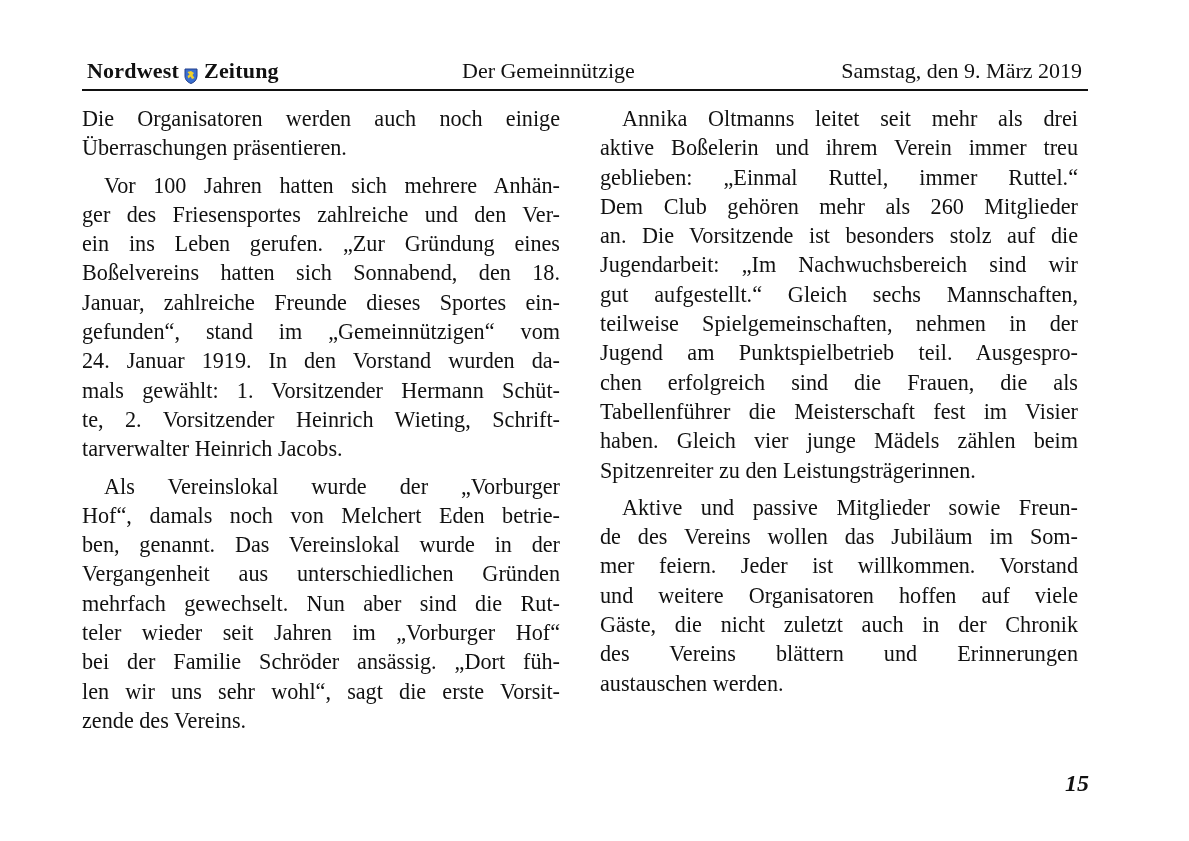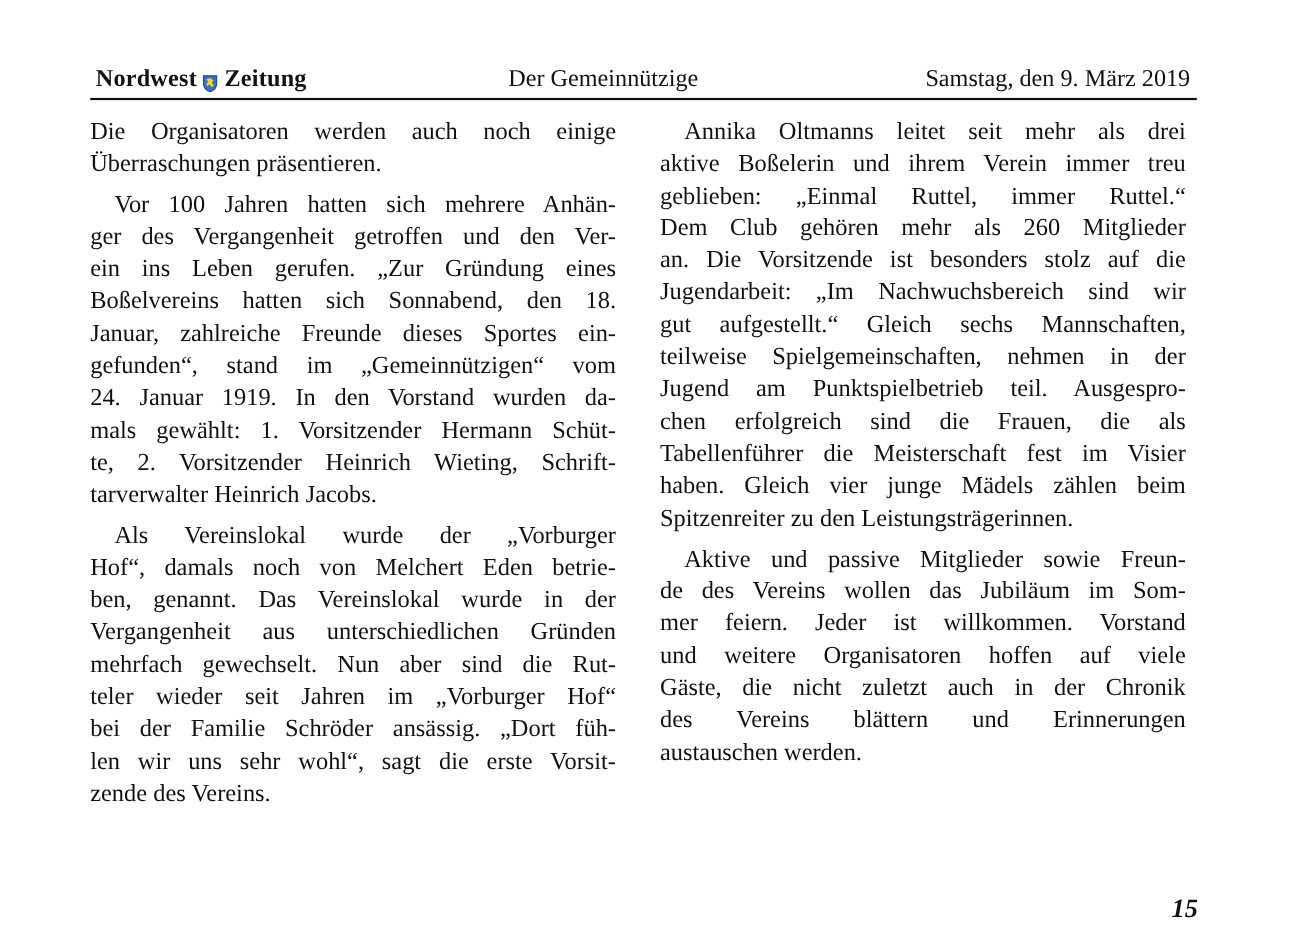--- a/index.html
+++ b/index.html
@@ -9,21 +9,21 @@
   .crest { display:inline-block; width:14px; height:16px; margin:0 6px 0 5px; position:relative; top:1px; }
   .section { position:absolute; left:380px; top:0; font-size:22px; }
   .date { position:absolute; right:6px; top:0; font-size:22px; }
   .rule { position:absolute; left:82px; top:89px; width:1006px; height:2px; background:#111; }
   .col { position:absolute; top:104px; font-size:22.2px; line-height:29.3px; }
   .col.left { left:82px; width:478px; }
   .col.right { left:600px; width:478px; }
   .col p { margin:0 0 8px 0; text-align:justify; text-align-last:left; }
   .line { display:block; text-align:justify; text-align-last:justify; white-space:nowrap; }
   .line.last { text-align-last:left; }
-  .pageno { position:absolute; right:100px; top:770px; font-weight:bold; font-style:italic; font-size:24px;margin-top:44px; }
+  .pageno { position:absolute; right:100px; top:770px; font-weight:bold; font-style:italic; font-size:24px; }
 </style>
 </head>
 <body>
 
 <div class="header">
   <div class="brand">
     <span>Nordwest</span>
     <span class="crest">
       <svg width="14" height="16" viewBox="0 0 14 16">
         <path d="M1 1 H13 V8 C13 12 10 14.5 7 15.5 C4 14.5 1 12 1 8 Z" fill="#3a6fd0" stroke="#223f8a" stroke-width="1"></path>
@@ -37,21 +37,21 @@
 </div>
 <div class="rule"></div>
 
 <div class="col left" id="col-left">
     <p>
       <span class="line">Die Organisatoren werden auch noch einige</span>
       <span class="line last">Überraschungen präsentieren.</span>
     </p>
     <p>
       <span class="line" style="text-indent: 22px;">Vor 100 Jahren hatten sich mehrere Anhän-</span>
-      <span class="line">ger des Vergangenheit getroffen und den Ver-</span>
+      <span class="line">ger des Friesensportes zahlreiche und den Ver-</span>
       <span class="line">ein ins Leben gerufen. „Zur Gründung eines</span>
       <span class="line">Boßelvereins hatten sich Sonnabend, den 18.</span>
       <span class="line">Januar, zahlreiche Freunde dieses Sportes ein-</span>
       <span class="line">gefunden“, stand im „Gemeinnützigen“ vom</span>
       <span class="line">24. Januar 1919. In den Vorstand wurden da-</span>
       <span class="line">mals gewählt: 1. Vorsitzender Hermann Schüt-</span>
       <span class="line">te, 2. Vorsitzender Heinrich Wieting, Schrift-</span>
       <span class="line last">tarverwalter Heinrich Jacobs.</span>
     </p>
     <p>

